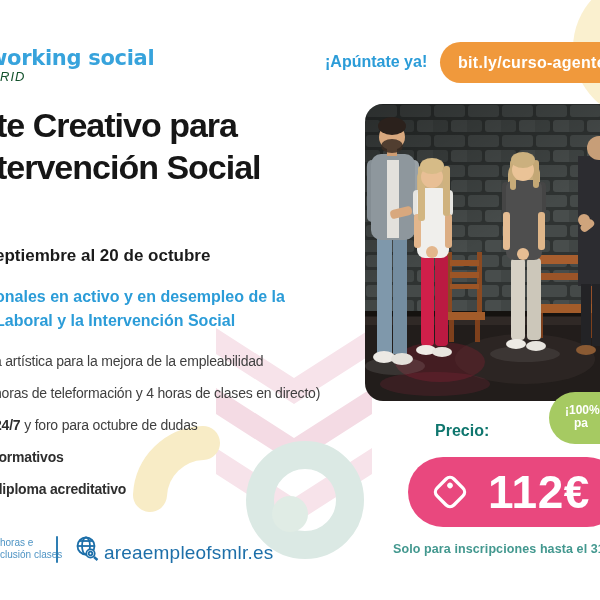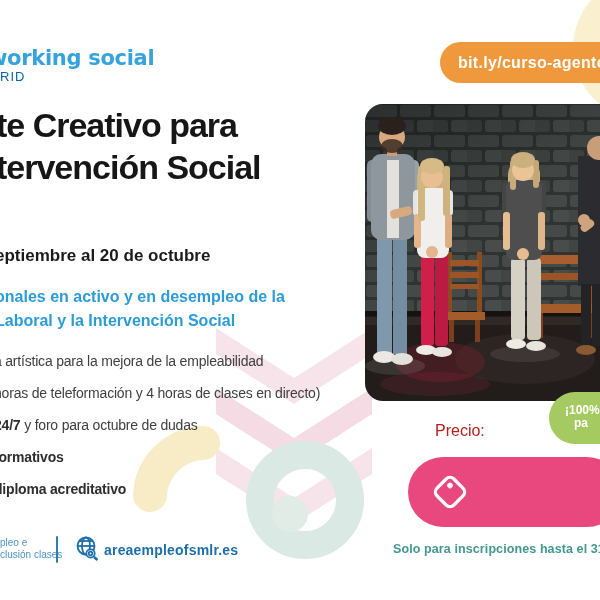--- a/index.html
+++ b/index.html
@@ -2,56 +2,56 @@
 <html style="--accent_blue: #2B9CD8; --logo_blue: #37A3DC; --orange: #F0993C; --pink: #E9487E; --green: #A6CA62; --teal: #43988F; --link_blue: #1D6FA9; --footer_blue: #4E94C4; --body_text: #3F3F3F;"><head>
 <meta charset="utf-8">
 <style>
   html,body{margin:0;padding:0;}
   .page{position:relative;width:600px;height:600px;background:#ffffff;overflow:hidden;
         font-family:"Liberation Sans",sans-serif;}
   .abs{position:absolute;}
   
   .logo1{left:-12px;top:46px;font-size:21px;font-weight:bold;color:var(--logo_blue);
          font-family:"DejaVu Sans",sans-serif;letter-spacing:-0.3px;z-index:4;}
-  .logo2{left:0px;top:69px;font-size:13px;color:#0369a1;letter-spacing:1px;z-index:4;}
+  .logo2{left:0px;top:69px;font-size:13px;color:#14532d;letter-spacing:1px;z-index:4;font-style:italic;}
   .cta-label{left:325px;top:53px;font-size:16px;font-weight:bold;color:var(--accent_blue);z-index:4;}
   .cta-pill{left:440px;top:42px;width:190px;height:41px;border-radius:21px;background:var(--orange);
             color:#fff;font-size:16px;font-weight:bold;line-height:41px;padding-left:18px;
             letter-spacing:0.3px;z-index:4;box-sizing:border-box;cursor:pointer;}
   
   .title{left:-4px;font-size:34px;font-weight:bold;color:#161616;letter-spacing:-1px;
          white-space:nowrap;z-index:4;font-family:"Liberation Sans",sans-serif;}
   .t1{top:106px;} .t2{top:148px;}
   .dates{left:-5px;top:246px;font-size:17px;font-weight:bold;color:#1b1b1b;white-space:nowrap;z-index:4;}
   .aud{left:-5px;font-size:16px;font-weight:bold;color:var(--accent_blue);white-space:nowrap;z-index:4;}
   .a1{top:288px;} .a2{top:312px;}
   
   .feature{left:-6px;font-size:14px;color:var(--body_text);white-space:nowrap;z-index:4;letter-spacing:-0.2px;}
   .feature b{color:#2e2e2e;}
   
   .photo{left:365px;top:104px;width:235px;height:297px;border-radius:18px 0 0 18px;
          overflow:hidden;z-index:2;}
   
-  .price-label{left:435px;top:422px;font-size:16px;font-weight:normal;color:#b91c1c;z-index:4;}
+  .price-label{left:435px;top:422px;font-size:16px;font-weight:bold;color:#0f766e;z-index:4;}
   .promo{left:549px;top:392px;width:86px;height:52px;border-radius:26px;background:var(--green);
          color:#fff;font-weight:bold;font-size:12px;line-height:13px;padding:12px 0 0 16px;
          box-sizing:border-box;z-index:3;}
   .promo .l2{margin-left:9px;}
   .price-pill{left:408px;top:457px;width:214px;height:70px;border-radius:35px;background:var(--pink);
               z-index:3;}
   .price-value{left:80px;top:0px;font-size:46px;font-weight:bold;color:#fff;line-height:70px;
                letter-spacing:0.5px;}
   .tag-wrap{left:20px;top:13px;width:44px;height:44px;}
   .deadline{left:393px;top:542px;font-size:12.5px;font-weight:bold;color:var(--teal);
             white-space:nowrap;z-index:4;letter-spacing:0.1px;}
   
   .org{left:0px;top:537px;font-size:10px;line-height:11.5px;color:var(--footer_blue);z-index:4;}
   .fdiv{left:56px;top:536px;width:2px;height:27px;background:#2E7EB3;border-radius:2px;z-index:4;}
   .globe{left:74px;top:535px;width:26px;height:26px;z-index:4;}
-  .site{left:104px;top:542px;font-size:14px;font-weight:bold;color:var(--link_blue);
+  .site{left:104px;top:542px;font-size:19px;font-weight:normal;color:var(--link_blue);
         letter-spacing:0.2px;z-index:4;cursor:pointer;}
   
   .deco{left:0;top:0;z-index:1;}
 </style>
 </head>
 <body>
 
 <div class="page">
 
   <svg class="abs deco" width="600" height="600" viewBox="0 0 600 600">
@@ -61,20 +61,21 @@
       <polygon points="216,388 294,438 372,388 372,414 294,464 216,414" fill="#F4DBE4"></polygon>
       <polygon points="216,448 294,498 372,448 372,474 294,524 216,474"></polygon>
     </g>
     <path d="M 150 495 A 55 55 0 0 1 203 443" stroke="#F8ECC6" stroke-width="34" stroke-linecap="round" fill="none"></path>
     <circle cx="305" cy="500" r="45" stroke="#DBE9E4" stroke-width="28" fill="none"></circle>
     <circle cx="290" cy="514" r="18" fill="#E0ECE5"></circle>
   </svg>
 
   <div class="abs logo1">working social</div>
   <div class="abs logo2">RID</div>
+  <div class="abs cta-label">¡Apúntate ya!</div>
   <div class="abs cta-pill">bit.ly/curso-agente</div>
 
   <div class="abs title t1">te Creativo para</div>
   <div class="abs title t2">tervención Social</div>
 
   <div class="abs dates">eptiembre al 20 de octubre</div>
   <div class="abs aud a1">onales en activo y en desempleo de la</div>
   <div class="abs aud a2">Laboral y la Intervención Social</div>
 
   <div class="abs feature" style="top:353px"><b></b><span>a artística para la mejora de la empleabilidad</span></div>
@@ -200,26 +201,27 @@
     <div class="l2">pa</div>
   </div>
 
   <div class="abs price-pill">
     <svg class="abs tag-wrap" viewBox="0 0 48 48">
       <g transform="rotate(45 24 24)">
         <rect x="11" y="11" width="26" height="26" rx="6" fill="none" stroke="#ffffff" stroke-width="3.6"></rect>
         <circle cx="19" cy="19" r="3" fill="#ffffff"></circle>
       </g>
     </svg>
+    <div class="abs price-value">112€</div>
   </div>
 
   <div class="abs deadline">Solo para inscripciones hasta el 31 de ju</div>
 
   <div class="abs org">
-    <div>pleo e</div>
+    <div>horas e</div>
     <div>clusión clases</div>
   </div>
   <div class="abs fdiv"></div>
   <svg class="abs globe" viewBox="0 0 26 26">
     <g fill="none" stroke="#1D6FA9" stroke-width="1.8">
       <circle cx="12" cy="11" r="8.5"></circle>
       <ellipse cx="12" cy="11" rx="4" ry="8.5"></ellipse>
       <line x1="3.5" y1="11" x2="20.5" y2="11"></line>
       <line x1="5" y1="6" x2="19" y2="6"></line>
       <circle cx="16.5" cy="18.5" r="4.2" fill="#ffffff"></circle>

